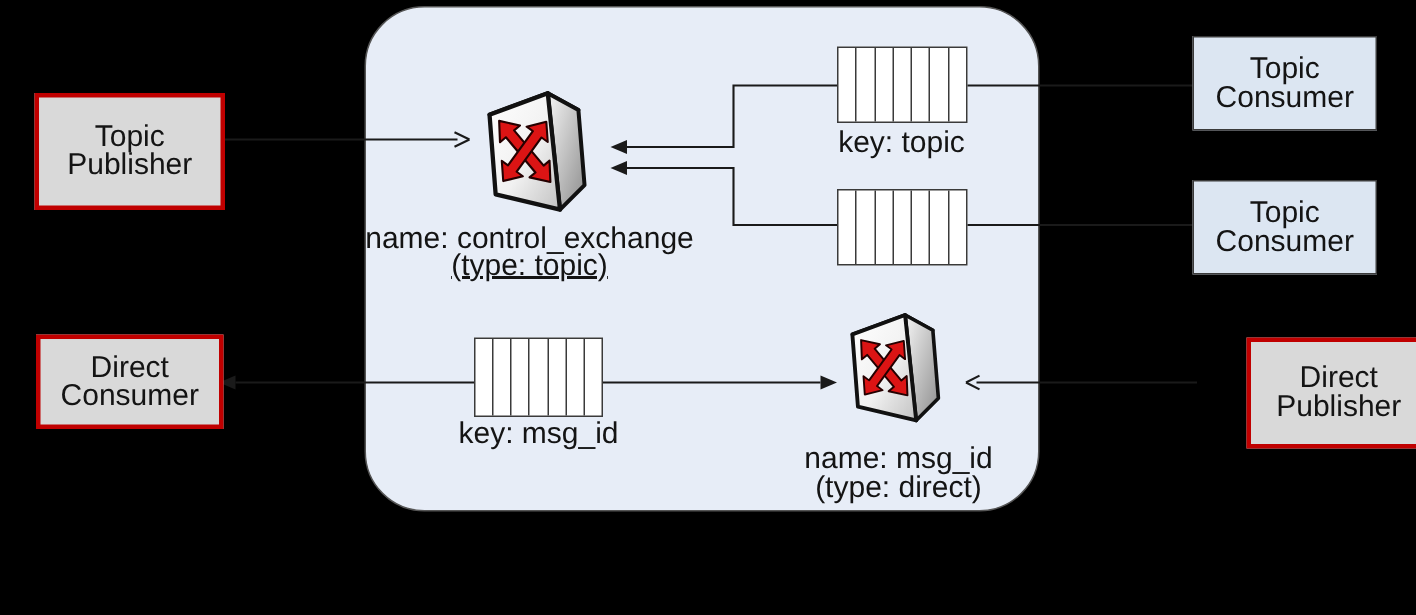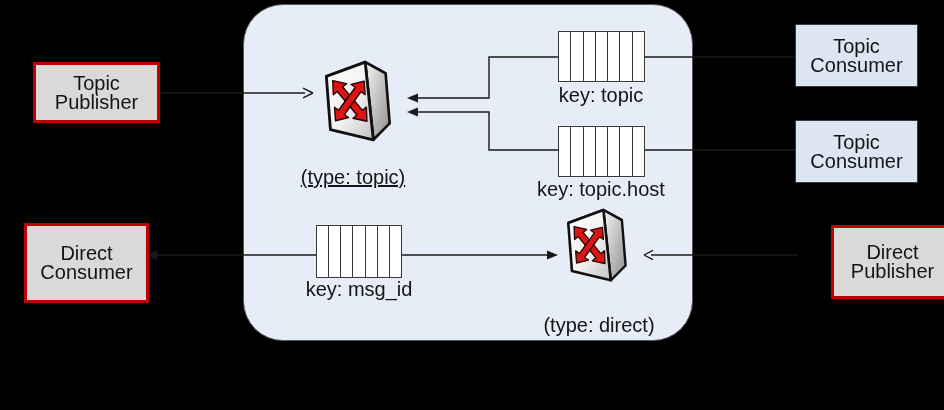--- a/index.html
+++ b/index.html
@@ -65,21 +65,20 @@
 
   <div class="queue" style="left:558px;top:126px;width:87px;height:51px;">
       <div class="qcell"></div>
       <div class="qcell"></div>
       <div class="qcell"></div>
       <div class="qcell"></div>
       <div class="qcell"></div>
       <div class="qcell"></div>
       <div class="qcell"></div>
     </div>
-  <div class="lbl" style="left:601px;top:180px;">key: topic.host</div>
 
   <div class="queue" style="left:316px;top:225px;width:86px;height:53px;">
       <div class="qcell"></div>
       <div class="qcell"></div>
       <div class="qcell"></div>
       <div class="qcell"></div>
       <div class="qcell"></div>
       <div class="qcell"></div>
       <div class="qcell"></div>
     </div>
@@ -110,25 +109,27 @@
         <g transform="translate(33,44) rotate(-54) scale(0.92,1)">
           <polygon points="-26,0 -15,-8.5 -15,-3.5 15,-3.5 15,-8.5 26,0 15,8.5 15,3.5 -15,3.5 -15,8.5" fill="#dc1414" stroke="#250000" stroke-width="1.4" stroke-linejoin="round"></polygon>
         </g>
       </g>
     </defs>
   </svg>
 
   <svg class="xsvg" style="left:316px;top:56px;" width="82" height="94" viewBox="0 0 80 92">
     <use href="#exchange-icon"></use>
   </svg>
+  <div class="lbl" style="left:353px;top:150px;">name: control_exchange</div>
   <div class="lbl" style="left:353px;top:168px;text-decoration:underline;">(type: topic)</div>
 
   <svg class="xsvg" style="left:559px;top:203px;" width="74" height="88" viewBox="0 0 80 92">
     <use href="#exchange-icon"></use>
   </svg>
+  <div class="lbl" style="left:599px;top:297px;">name: msg_id</div>
   <div class="lbl" style="left:599px;top:316px;">(type: direct)</div>
 
   <svg class="wires" width="944" height="410" viewBox="0 0 944 410">
     <g stroke="#1a1a1a" stroke-width="1.4" fill="none">
 
       <path d="M145,93 H305"></path>
       <path d="M313,93 L303,88.2 M313,93 L303,97.8"></path>
 
       <path d="M558,57 H489 V98 H418"></path>
 
@@ -145,25 +146,25 @@
       <path d="M644,255 L653,250.4 M644,255 L653,259.6"></path>
     </g>
     <g fill="#1a1a1a" stroke="none">
       <polygon points="407,98 418,93.4 418,102.6"></polygon>
       <polygon points="407,112 418,107.4 418,116.6"></polygon>
       <polygon points="146,255 157,250.4 157,259.6"></polygon>
       <polygon points="558,255 547,250.4 547,259.6"></polygon>
     </g>
   </svg>
 
-  <div class="node pubbox" style="left:33px;top:62px;width:127px;height:61px;">
+  <div class="node pubbox" style="left:23px;top:62px;width:127px;height:78px;">
     <span>Topic Publisher</span>
   </div>
 
-  <div class="node pubbox" style="left:24px;top:223px;width:125px;height:80px;align-items:center;">
+  <div class="node pubbox" style="left:24px;top:223px;width:125px;height:63px;align-items:center;">
     <span>Direct Consumer</span>
   </div>
 
   <div class="node conbox" style="left:795px;top:24px;width:123px;height:63px;">
     <span>Topic Consumer</span>
   </div>
 
   <div class="node conbox" style="left:795px;top:120px;width:123px;height:63px;">
     <span>Topic Consumer</span>
   </div>

